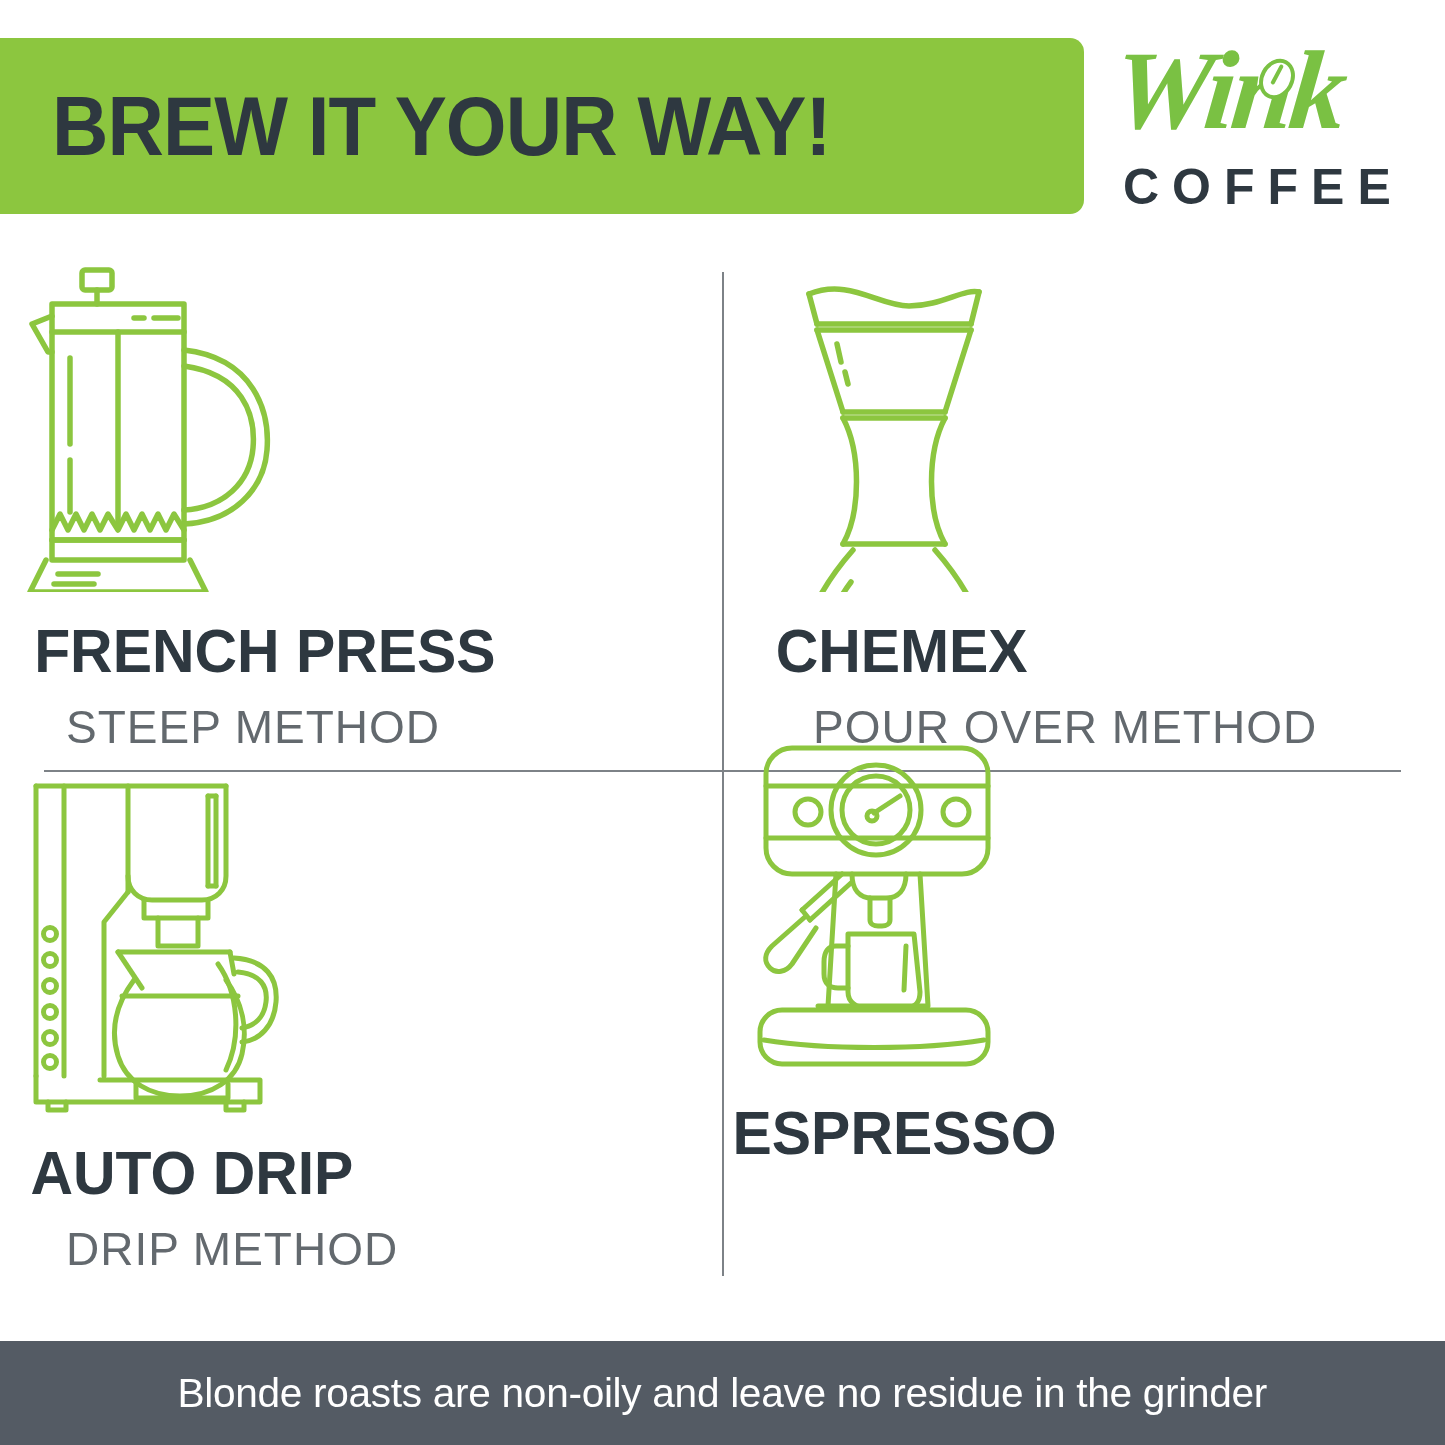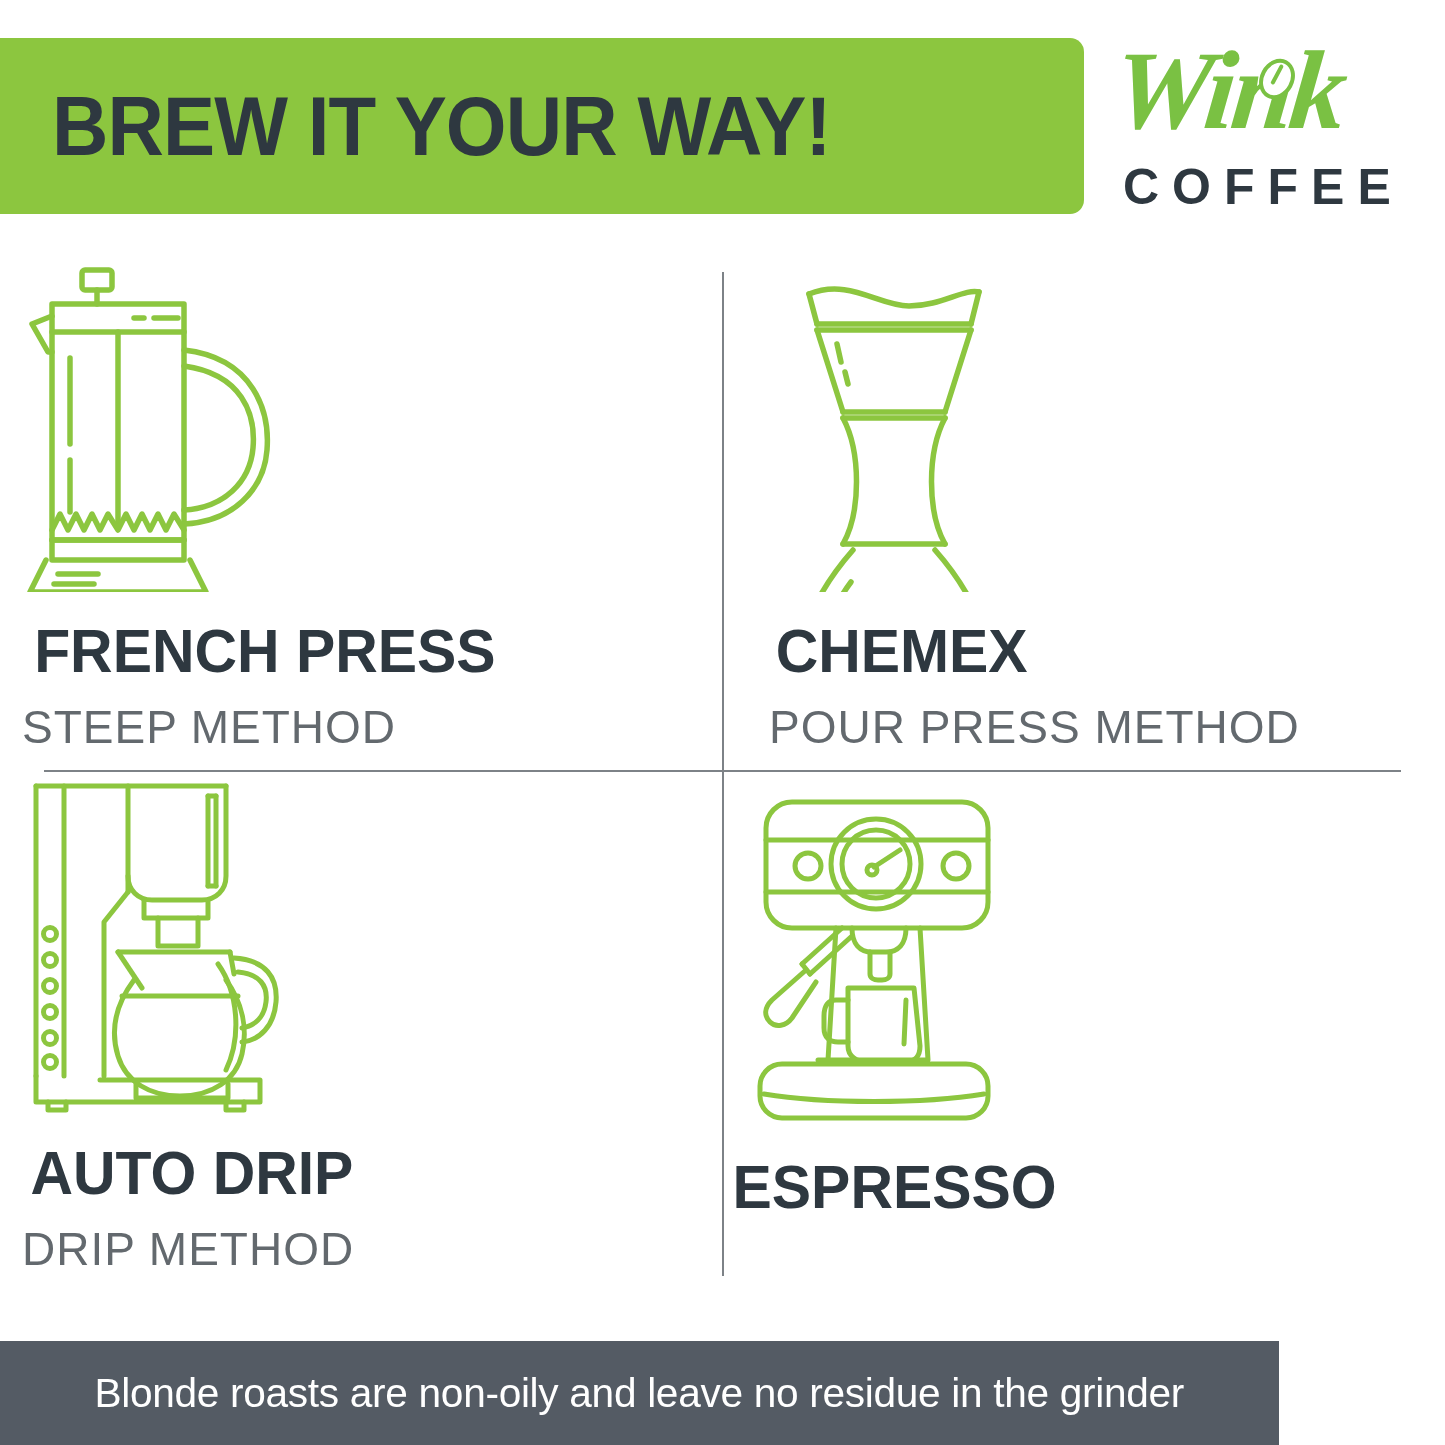--- a/index.html
+++ b/index.html
@@ -129,21 +129,21 @@
   .quad {
     position: absolute;
     width: 700px;
     display: flex;
     flex-direction: column;
     align-items: flex-start;
   }
   #quad-french-press { left: 22px;  top: 262px; }
   #quad-chemex       { left: 724px; top: 262px; padding-left: 45px; }
   #quad-auto-drip    { left: 22px;  top: 784px; }
-  #quad-espresso     { left: 724px; top: 798px; }
+  #quad-espresso     { left: 724px; top: 744px; }
 
   .icon-wrap {
     height: 330px;
     display: flex;
     align-items: flex-end;
     justify-content: center;
   }
   .quad-title {
     font-family: "Liberation Sans", sans-serif;
     font-weight: bold;
@@ -157,28 +157,29 @@
   }
   .quad-sub {
     font-family: "Liberation Sans", sans-serif;
     font-weight: normal;
     font-size: 46px;
     color: #63696e;
     letter-spacing: 1px;
     line-height: 1;
     margin-top: 22px;
     white-space: nowrap;
+    margin-left: 44px;
   }
 
   
   .footer {
     position: absolute;
     left: 0;
     top: 1341px;
-    width: 1279px;
+    width: 1445px;
     height: 104px;
     background: #545b64;
     display: flex;
     align-items: center;
     justify-content: center;
   }
   .footer-text {
     font-family: "Liberation Sans", sans-serif;
     font-size: 41px;
     color: #ffffff;
@@ -270,21 +271,21 @@
       <path d="M74 282 L176 282"></path>
 
       <path d="M84 288 C 40 338, 22 392, 30 428 C 38 466, 74 488, 125 488
                C 176 488, 212 466, 220 428 C 228 392, 210 338, 166 288"></path>
 
       <path d="M82 320 C 64 344, 56 368, 56 386"></path>
       <path d="M52 406 C 52 430, 60 448, 70 458"></path>
     </svg>
   </div>
   <div class="quad-title">CHEMEX</div>
-  <div class="quad-sub">POUR PRESS METHOD</div>
+  <div class="quad-sub">POUR OVER METHOD</div>
 </div>
 
 <div class="quad" id="quad-auto-drip">
   <div class="icon-wrap">
     <svg width="290" height="340" viewBox="0 0 290 340" fill="none" stroke="#8cc63f" stroke-width="5" stroke-linecap="round" stroke-linejoin="round">
 
       <path d="M14 12 L14 302"></path>
       <path d="M14 12 L204 12"></path>
 
       <line x1="42" y1="12" x2="42" y2="302"></line>

